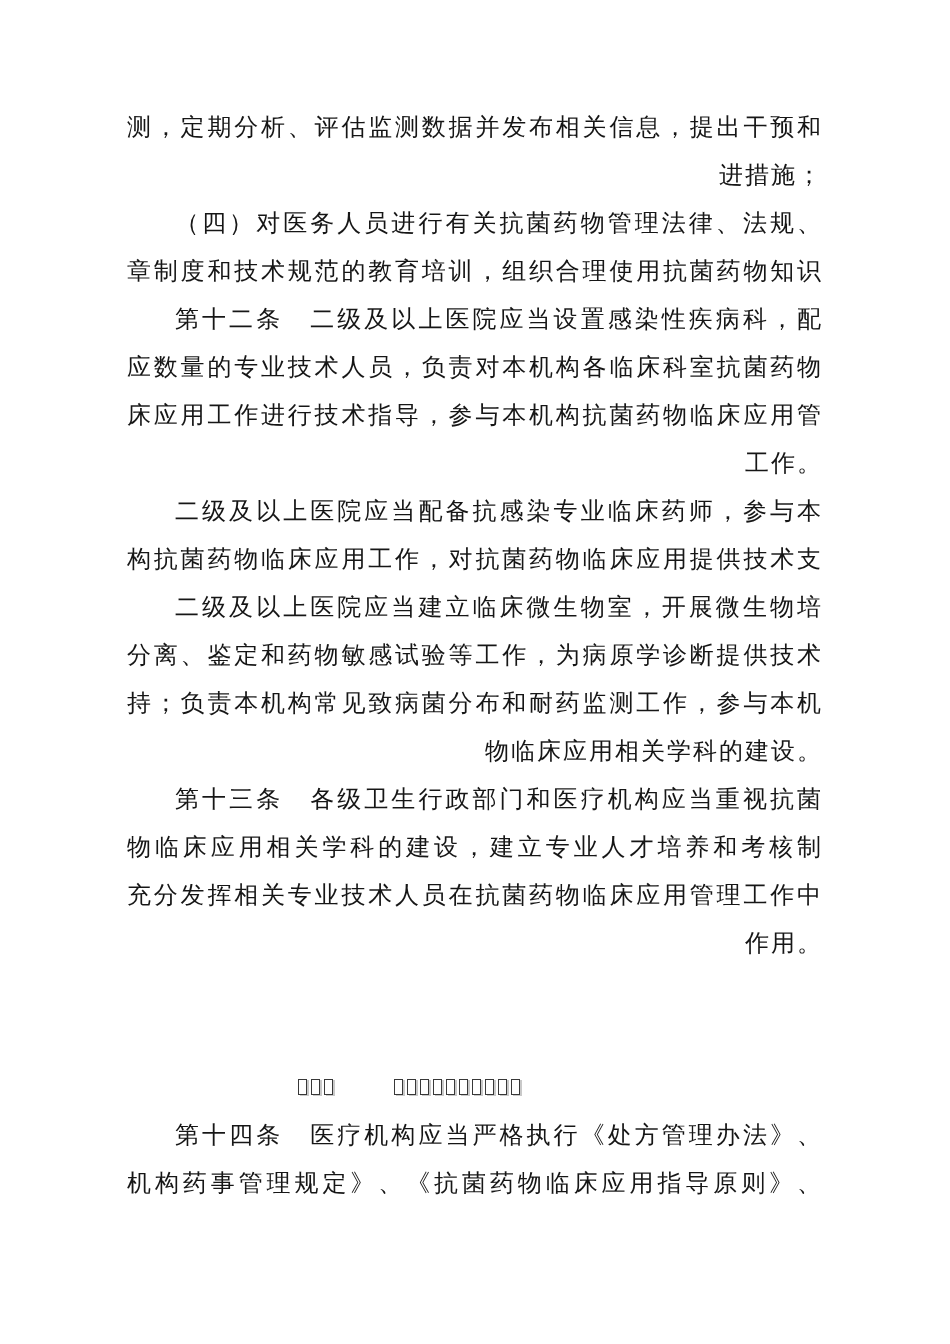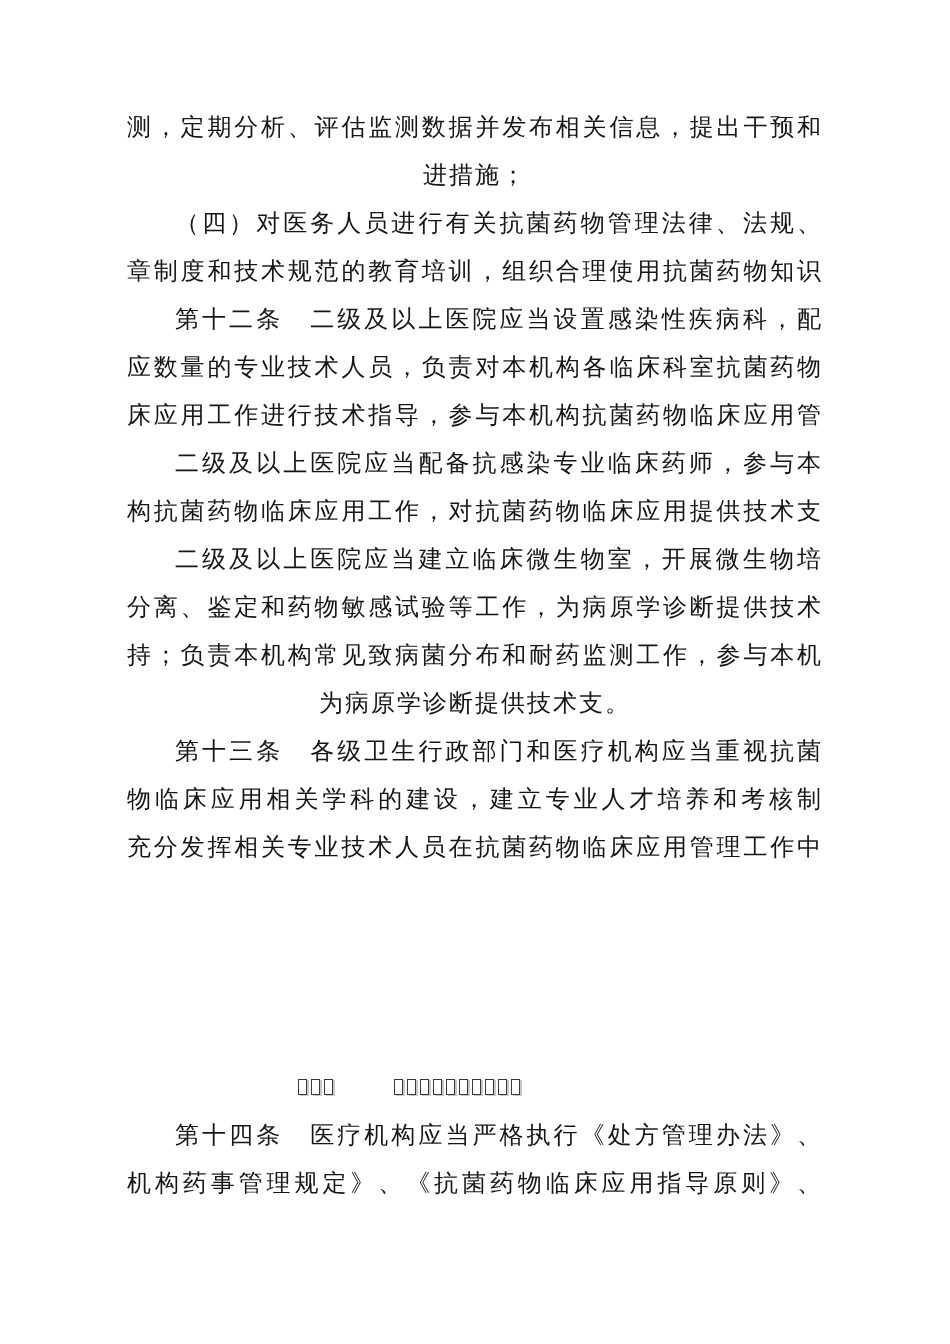--- a/index.html
+++ b/index.html
@@ -28,21 +28,21 @@
     width: 696px;
   }
   .text-block.before { top: 103px; }
   .text-block.after  { top: 1111px; }
   .line {
     height: 48px;
     line-height: 48px;
     font-size: 24px;
     letter-spacing: 2px;
     overflow: hidden;
-    text-align: center;
+    text-align: right;
   }
   .line.indent { text-indent: 48px; }
   .line.fill {
     text-align: justify;
     text-align-last: justify;
   }
   
   .heading-line {
     position: absolute;
     left: 127px;
@@ -75,29 +75,31 @@
 <div class="page">
 
   <div class="text-block before">
       <div class="line fill">测，定期分析、评估监测数据并发布相关信息，提出干预和改</div>
       <div class="line">进措施；</div>
       <div class="line indent fill">（四）对医务人员进行有关抗菌药物管理法律、法规、规</div>
       <div class="line fill">章制度和技术规范的教育培训，组织合理使用抗菌药物知识的</div>
       <div class="line indent fill">第十二条　二级及以上医院应当设置感染性疾病科，配备相</div>
       <div class="line fill">应数量的专业技术人员，负责对本机构各临床科室抗菌药物临</div>
       <div class="line fill">床应用工作进行技术指导，参与本机构抗菌药物临床应用管理</div>
+      <div class="line">工作。</div>
       <div class="line indent fill">二级及以上医院应当配备抗感染专业临床药师，参与本机</div>
       <div class="line fill">构抗菌药物临床应用工作，对抗菌药物临床应用提供技术支持，</div>
       <div class="line indent fill">二级及以上医院应当建立临床微生物室，开展微生物培养、</div>
       <div class="line fill">分离、鉴定和药物敏感试验等工作，为病原学诊断提供技术支</div>
       <div class="line fill">持；负责本机构常见致病菌分布和耐药监测工作，参与本机构</div>
-      <div class="line">为病原学诊断提供技术支。</div>
+      <div class="line">物临床应用相关学科的建设。</div>
       <div class="line indent fill">第十三条　各级卫生行政部门和医疗机构应当重视抗菌药</div>
       <div class="line fill">物临床应用相关学科的建设，建立专业人才培养和考核制度，</div>
       <div class="line fill">充分发挥相关专业技术人员在抗菌药物临床应用管理工作中的</div>
+      <div class="line">作用。</div>
     </div>
 
   <div class="heading-line">
     <span class="tofu-group num">
         <span class="tofu"></span>
         <span class="tofu"></span>
         <span class="tofu"></span>
       </span>
     <span class="tofu-group title">
         <span class="tofu"></span>

